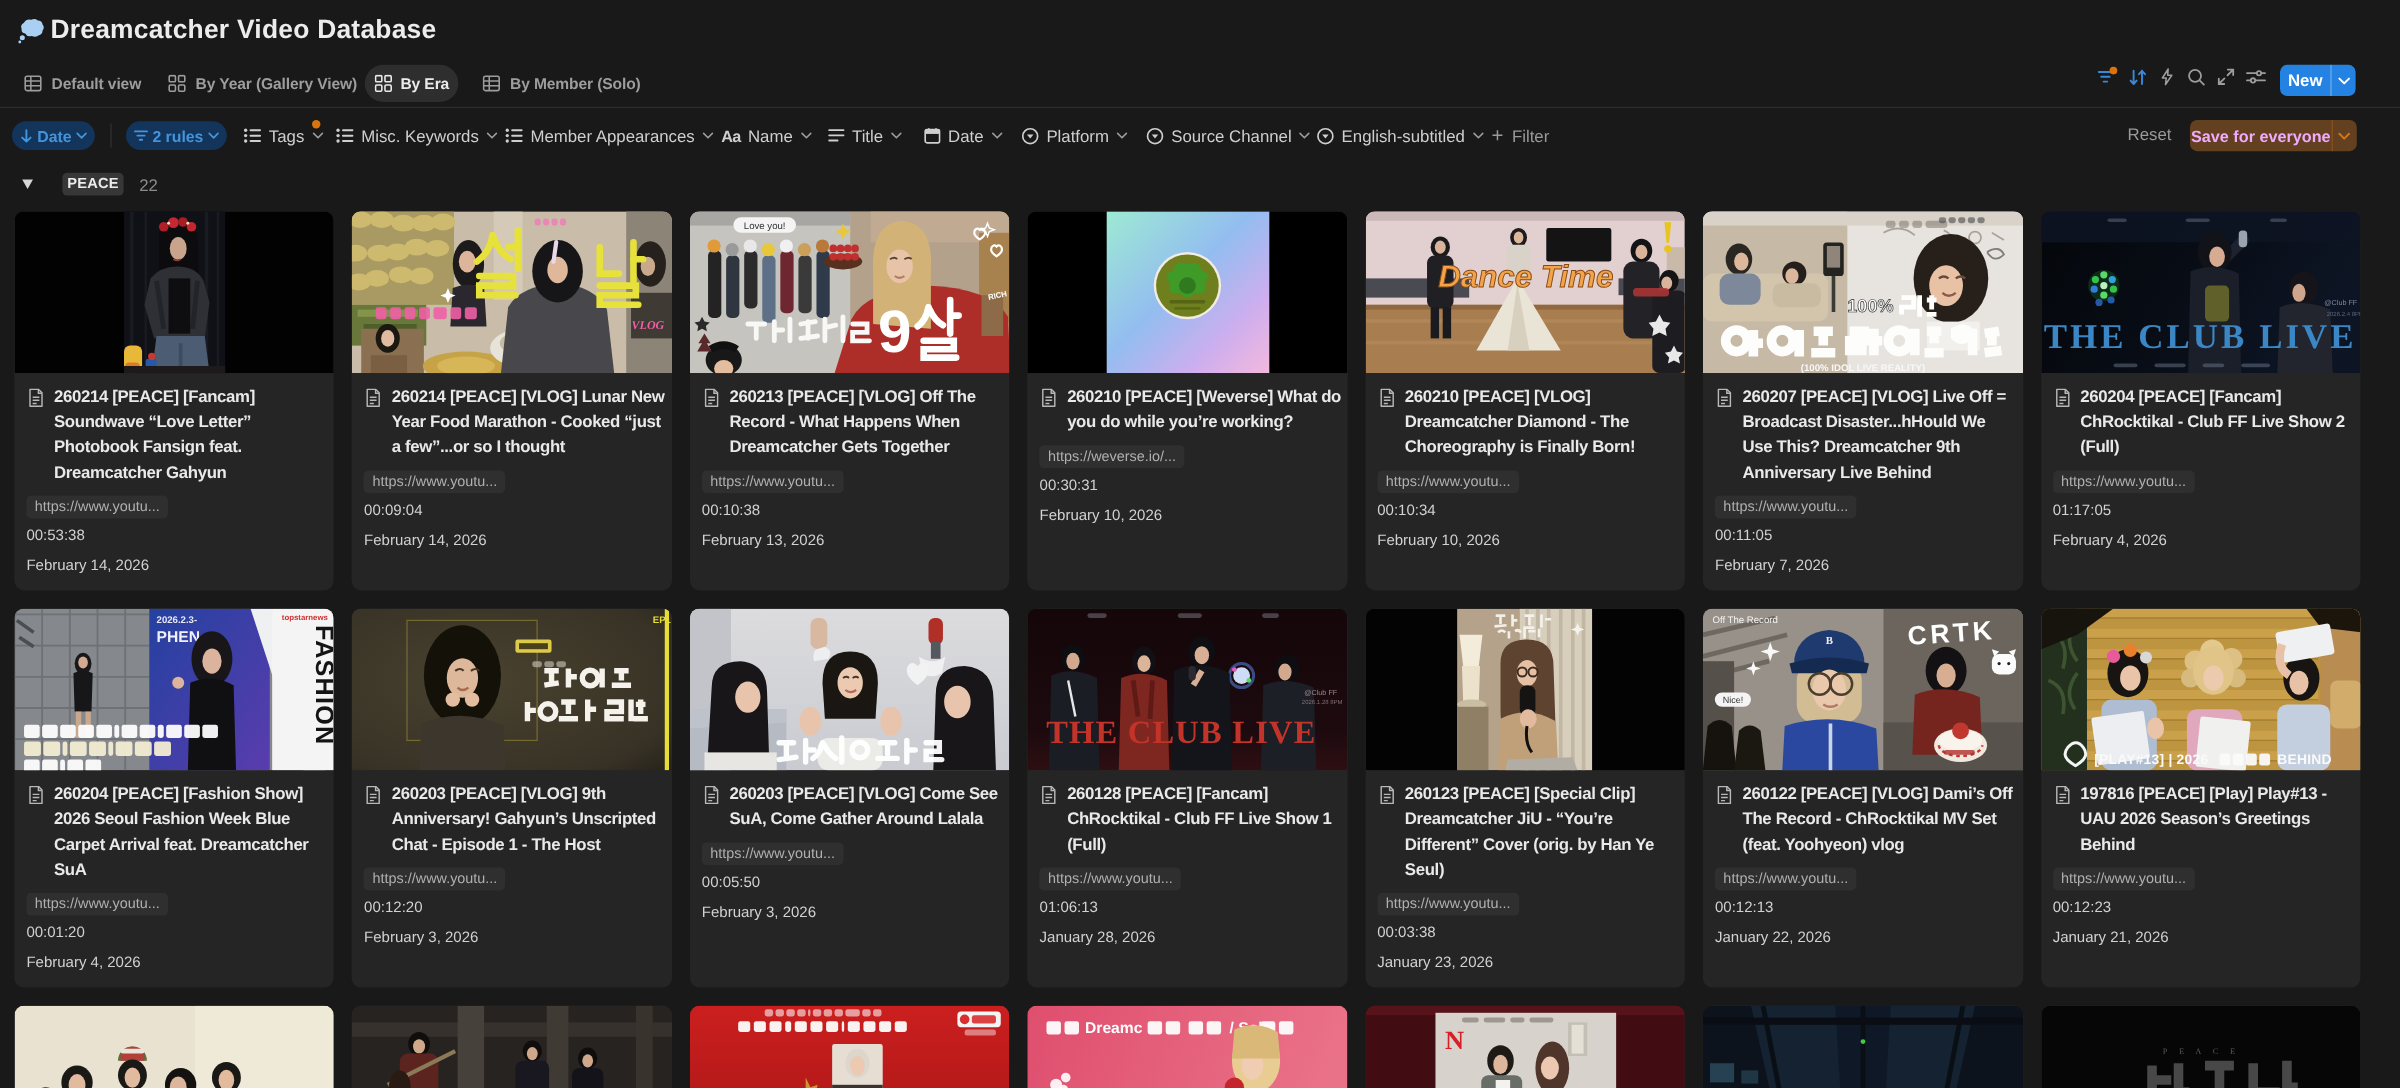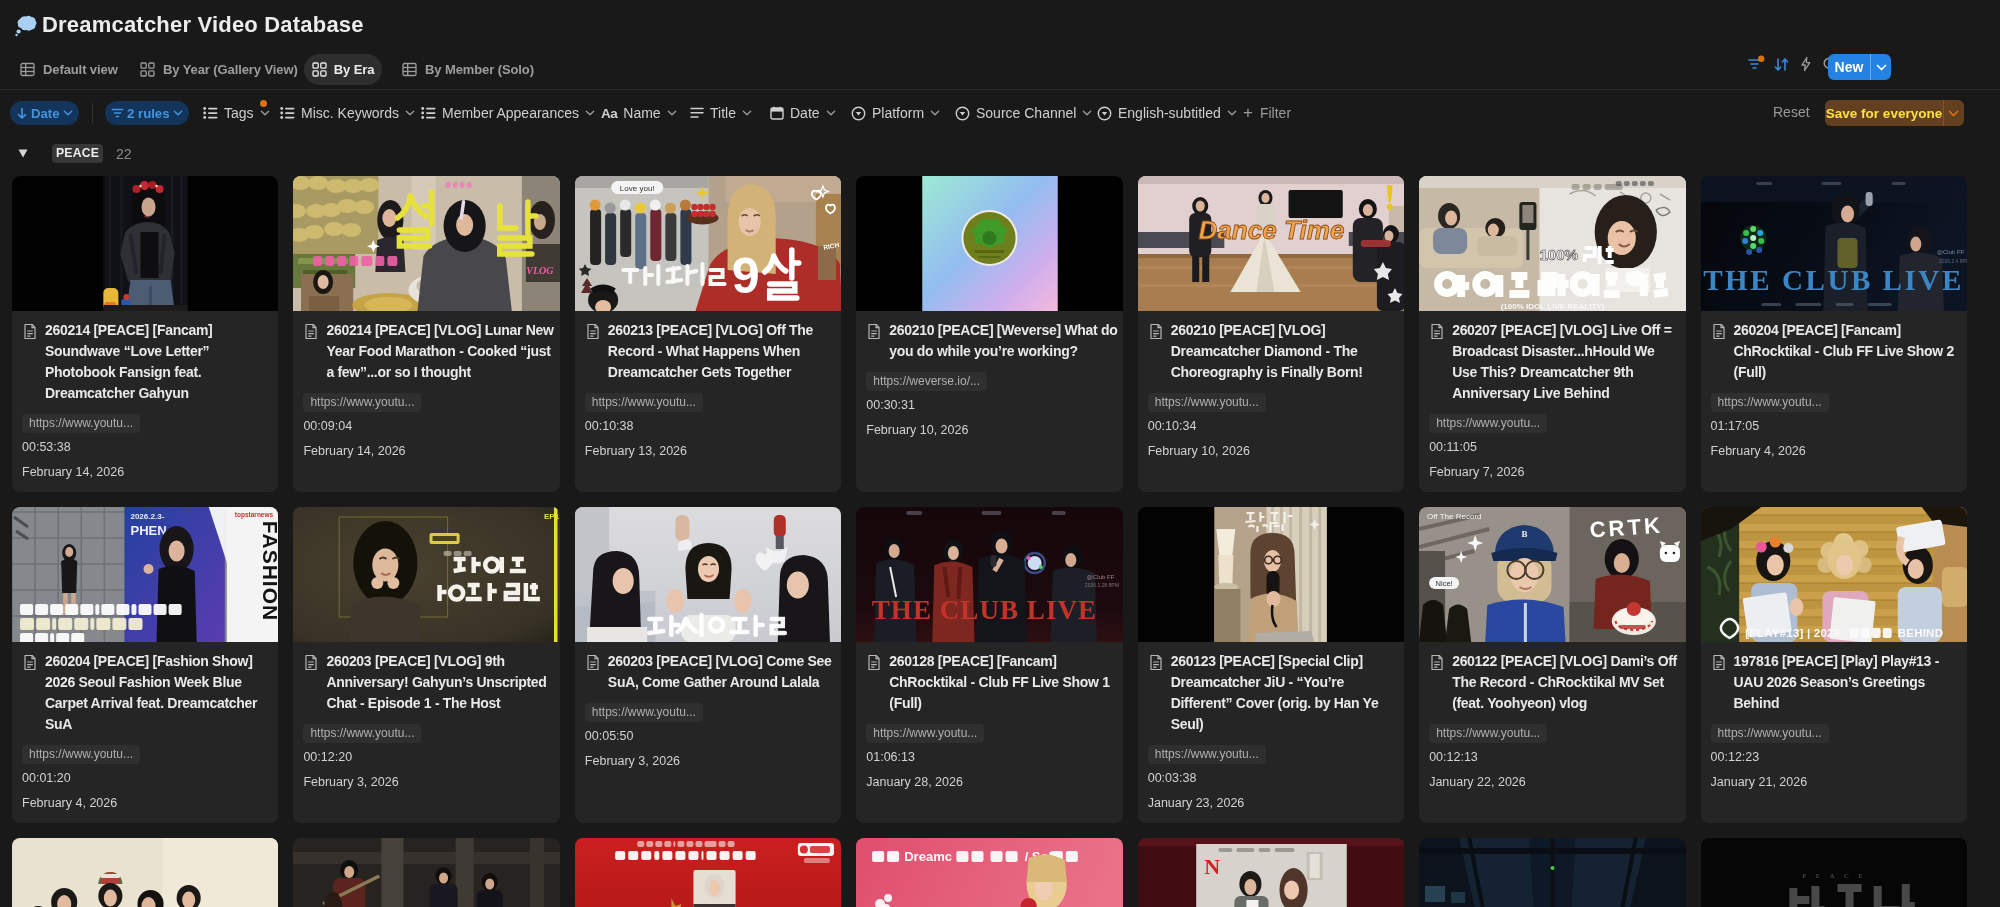--- a/index.html
+++ b/index.html
@@ -14,31 +14,31 @@
 
 
 .tabrow { position:absolute; top:54px; left:0; height:31px; width:1200px;text-align:right; }
 .tab { position:absolute; top:0; display:flex; align-items:center; gap:8px; color:#9d9d9d; font-size:13px; font-weight:600; height:31px; letter-spacing:-0.1px; }
 .tab.active { background:#2e2e2e; border-radius:16px; color:#ebebeb; }
 .tab svg { flex:none; }
 #hdiv { position:absolute; top:89px; left:0; width:2000px; height:1px; background:#2c2c2c; }
 
 
 #rtools { position:absolute; top:55px; right:111px; display:flex; align-items:center; gap:8px; }
-#newbtn { position:absolute; top:54px; left:1828px; width:63px; height:26px; background:#2482e2; border-radius:6px; display:flex; align-items:center; color:#fff; }
+#newbtn { position:absolute; top:54px; left:1900px; width:63px; height:26px; background:#2482e2; border-radius:6px; display:flex; align-items:center; color:#fff; }
 #newbtn .nlab { width:42px; text-align:center; font-size:14px; font-weight:700; }
 #newbtn .nsep { width:1px; height:26px; background:rgba(255,255,255,.35); }
 
 
 .frow { position:absolute; top:101px; left:0; width:2000px; height:24px; }
 .fitem { position:absolute; display:flex; align-items:center; gap:6px; color:#cfcfcf; font-size:14px; top:0; height:24px; }
 .pill { background:#14355b; border-radius:12px; color:#4494dc; font-weight:600; padding:0 6px; gap:3px; font-size:13.2px; }
 #fdiv1 { position:absolute; left:92px; top:2px; width:1px; height:20px; background:#323232; }
 #reset { position:absolute; left:1773px; top:104px; color:#9a9a9a; font-size:14px; }
-#savebtn { position:absolute; left:1825px; top:100px; width:139px; height:26px; background:#634020; border-radius:6px; display:flex; align-items:center; color:#fde047; }
+#savebtn { position:absolute; left:1825px; top:100px; width:139px; height:26px; background:#634020; border-radius:6px; display:flex; align-items:center; color:#f0abfc; }
 #savebtn .slab { width:118px; text-align:center; font-size:13.5px; font-weight:600; }
 #savebtn .ssep { width:1px; height:26px; background:rgba(217,115,13,.35); }
 
 
 #grp { position:absolute; top:144px; left:18px; display:flex; align-items:center; }
 #gpill { background:#373737; border-radius:4px; color:#ececec; font-weight:700; font-size:12.2px; height:19px; line-height:19px; padding:0 4px; margin-left:24px; letter-spacing:.2px;}
 #gcount { color:#8b8b8b; font-size:14px; margin-left:13px; }
 
 
 #grid { position:absolute; top:176px; left:12px; width:1955px;

